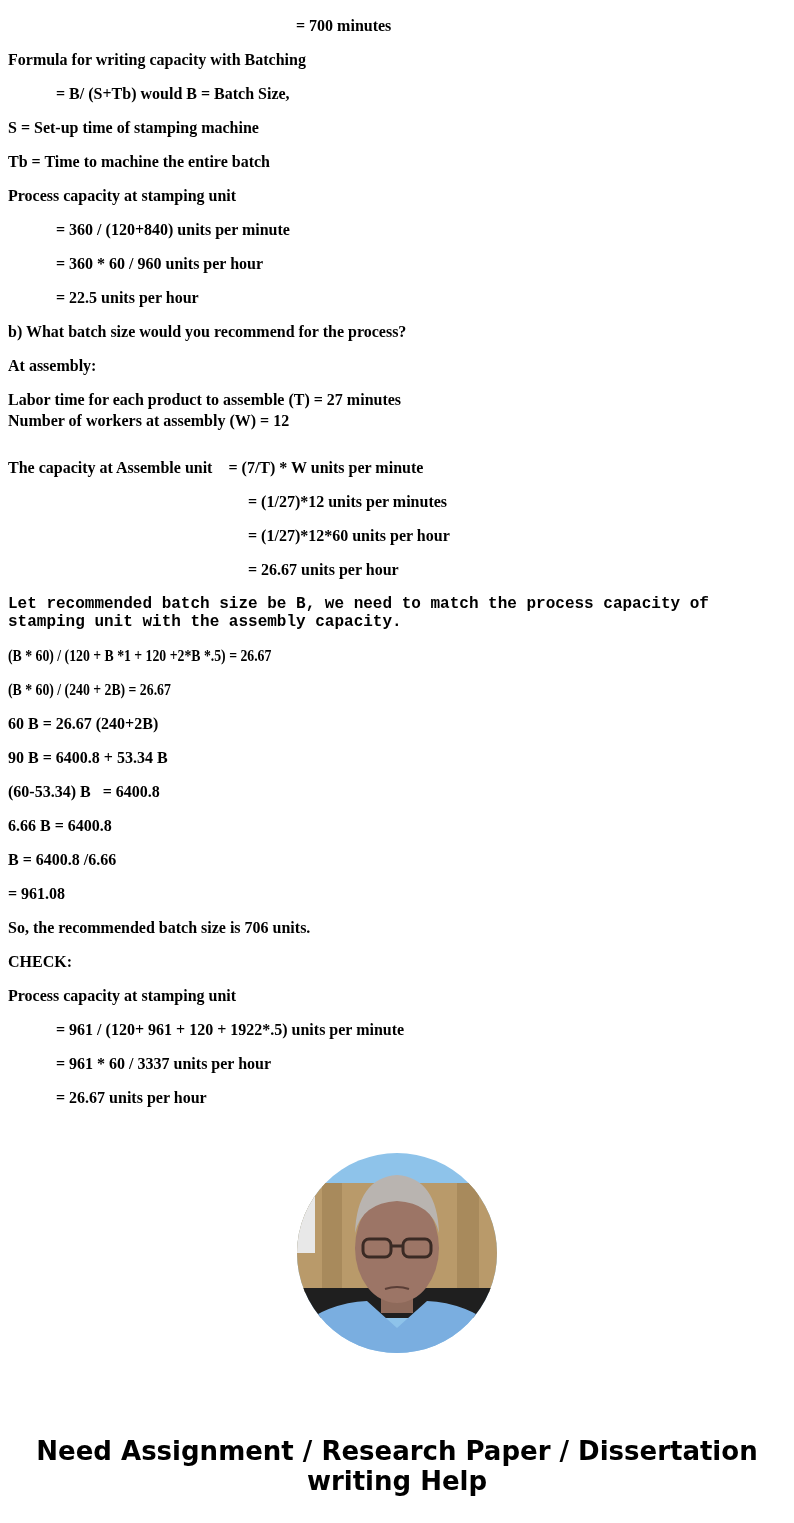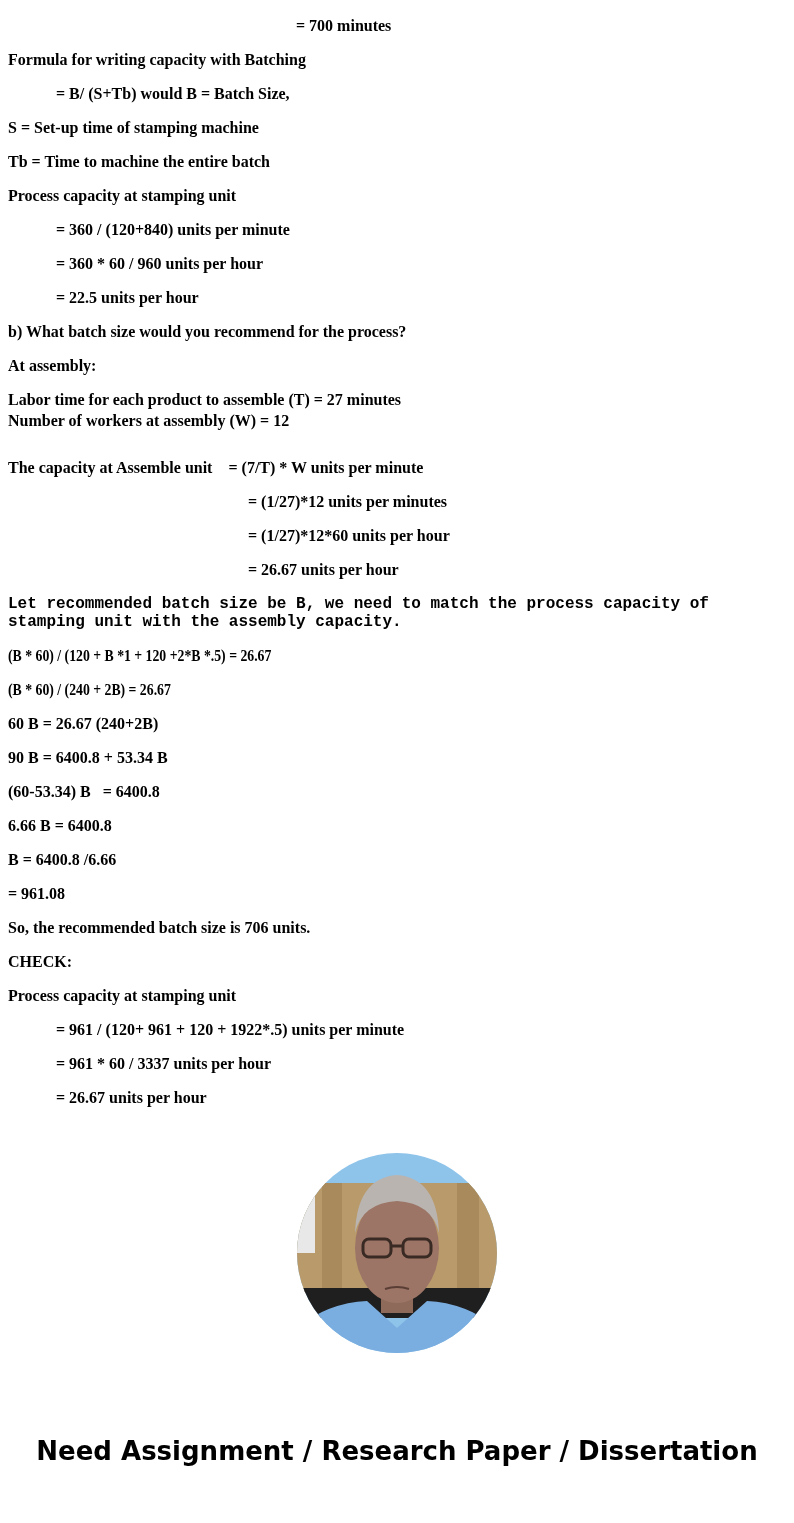--- a/index.html
+++ b/index.html
@@ -65,13 +65,14 @@
     <path d="M58 80 Q60 25 100 22 Q140 25 142 80 Q135 50 100 48 Q65 50 58 80 Z" fill="#b9b4b0"></path>
     <rect x="66" y="86" width="28" height="18" rx="6" fill="none" stroke="#3a2a24" stroke-width="3"></rect>
     <rect x="106" y="86" width="28" height="18" rx="6" fill="none" stroke="#3a2a24" stroke-width="3"></rect>
     <line x1="94" y1="93" x2="106" y2="93" stroke="#3a2a24" stroke-width="3"></line>
     <path d="M88 136 Q100 132 112 136" stroke="#5a3e36" stroke-width="2" fill="none"></path>
   </svg>
 </div>
 
 <div class="footer">
   <div>Need Assignment / Research Paper / Dissertation</div>
+  <div>writing Help</div>
 </div>
 
 </body></html>

